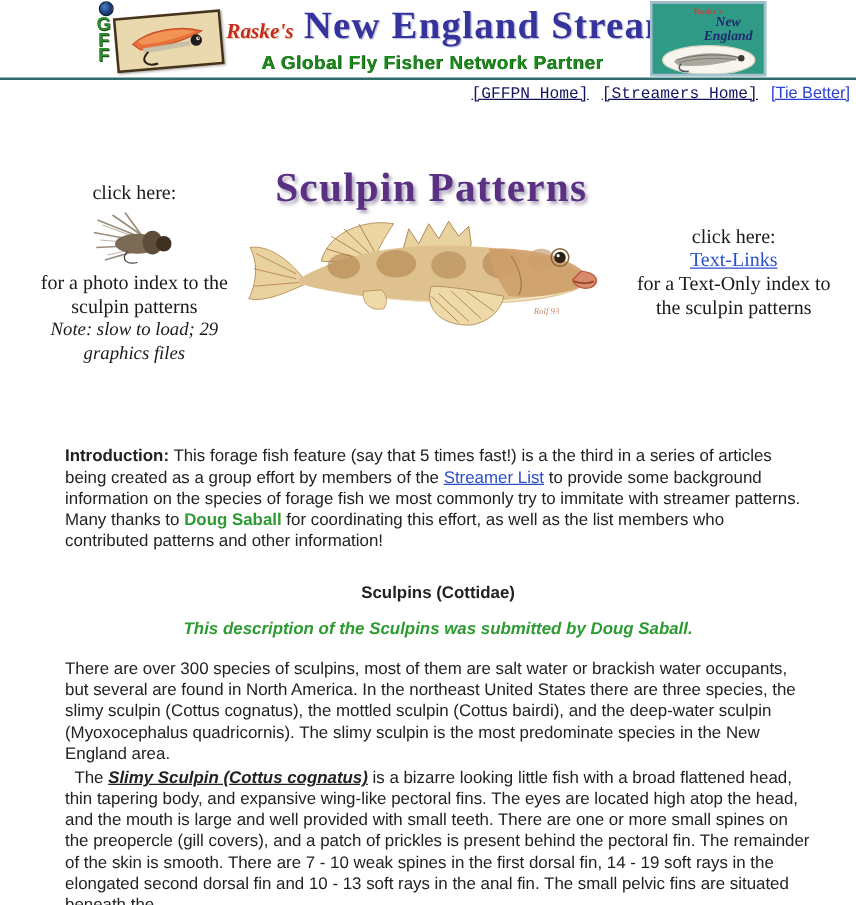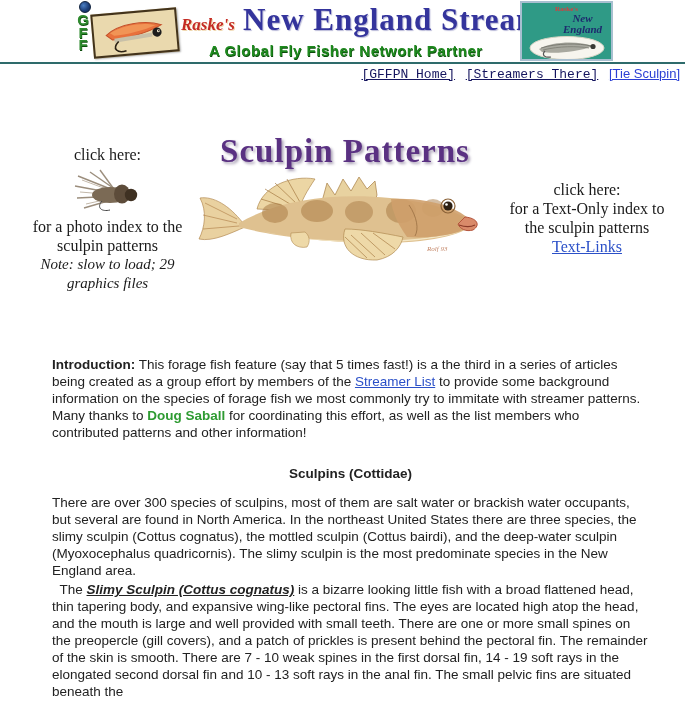--- a/index.html
+++ b/index.html
@@ -102,22 +102,22 @@
         <circle cx="64" cy="10.5" r="2.6" fill="#3a3a34"></circle>
       </svg>
       <div class="badge-l3">Streamer Page</div>
     </div>
   </header>
 
   <div class="rule"></div>
 
   <nav class="topnav">
     <a class="nav-visited">[GFFPN Home]</a>
-    <a class="nav-visited">[Streamers There]</a>
-    <a class="nav-link">[Tie Sculpin]</a>
+    <a class="nav-visited">[Streamers Home]</a>
+    <a class="nav-link">[Tie Better]</a>
   </nav>
 
   <section class="hero">
 
     <div class="col-left">
       <div>click here:</div>
       <svg class="fly-thumb" width="72" height="46" viewBox="0 0 72 46">
         <g stroke="#8a7a66" stroke-width="1.4" opacity="0.85">
           <path d="M46,24 L6,8" fill="none"></path>
           <path d="M46,26 L3,18" fill="none"></path>
@@ -176,30 +176,31 @@
 
         <path d="M270,46 C282,47 286,54 278,59 C271,61 265,58 263,53 Z" fill="#d98a6a" stroke="#b4543c" stroke-width="1"></path>
         <path d="M264,54 C270,56 276,56 280,54" stroke="#8a3a28" stroke-width="1.2" fill="none"></path>
 
         <text x="232" y="80" font-size="7" font-style="italic" fill="#c5886a" font-family="Liberation Serif, serif">Rolf 93</text>
       </svg>
     </div>
 
     <div class="col-right">
       <div>click here:</div>
+      <div><a class="text-links">Text-Links</a></div>
       <div>for a Text-Only index to the sculpin patterns</div>
-      <div><a class="text-links">Text-Links</a></div>
     </div>
   </section>
 
   <section class="article">
 
     <p class="p-intro"><b>Introduction:</b><span> This forage fish feature (say that 5 times fast!) is a the third in a series of articles being created as a group effort by members of the </span><a class="body-link">Streamer List</a><span> to provide some background information on the species of forage fish we most commonly try to immitate with streamer patterns. Many thanks to </span><b class="green-bold">Doug Saball</b><span> for coordinating this effort, as well as the list members who contributed patterns and other information!</span></p>
 
     <p class="heading">Sculpins (Cottidae)</p>
 
+    <p class="submitted">This description of the Sculpins was submitted by Doug Saball.</p>
 
     <p class="p2">There are over 300 species of sculpins, most of them are salt water or brackish water occupants, but several are found in North America. In the northeast United States there are three species, the slimy sculpin (Cottus cognatus), the mottled sculpin (Cottus bairdi), and the deep-water sculpin (Myoxocephalus quadricornis). The slimy sculpin is the most predominate species in the New England area.</p>
 
     <p class="p3"><span>&nbsp;&nbsp;The </span><span class="bold-u">Slimy Sculpin (Cottus cognatus)</span><span> is a bizarre looking little fish with a broad flattened head, thin tapering body, and expansive wing-like pectoral fins. The eyes are located high atop the head, and the mouth is large and well provided with small teeth. There are one or more small spines on the preopercle (gill covers), and a patch of prickles is present behind the pectoral fin. The remainder of the skin is smooth. There are 7 - 10 weak spines in the first dorsal fin, 14 - 19 soft rays in the elongated second dorsal fin and 10 - 13 soft rays in the anal fin. The small pelvic fins are situated beneath the</span></p>
 
   </section>
 </div>
 
 </body></html>

